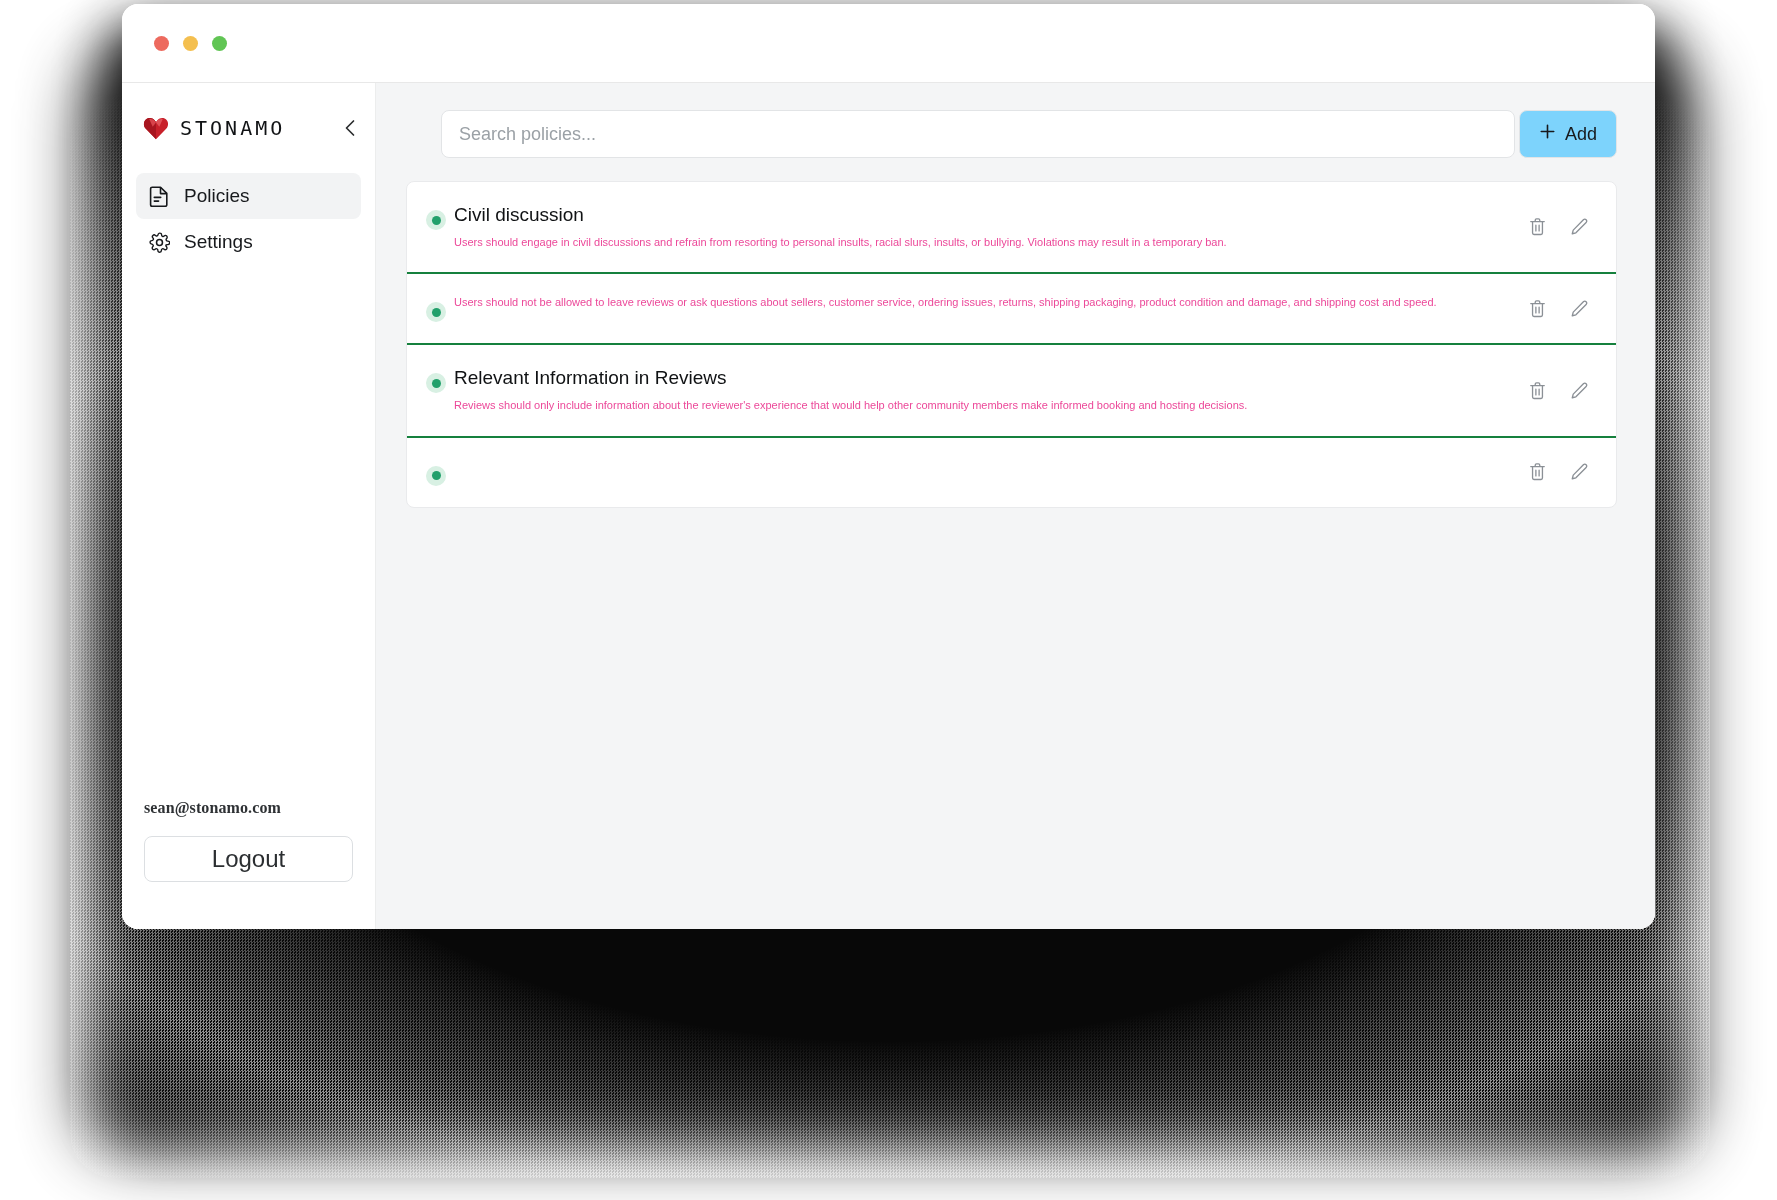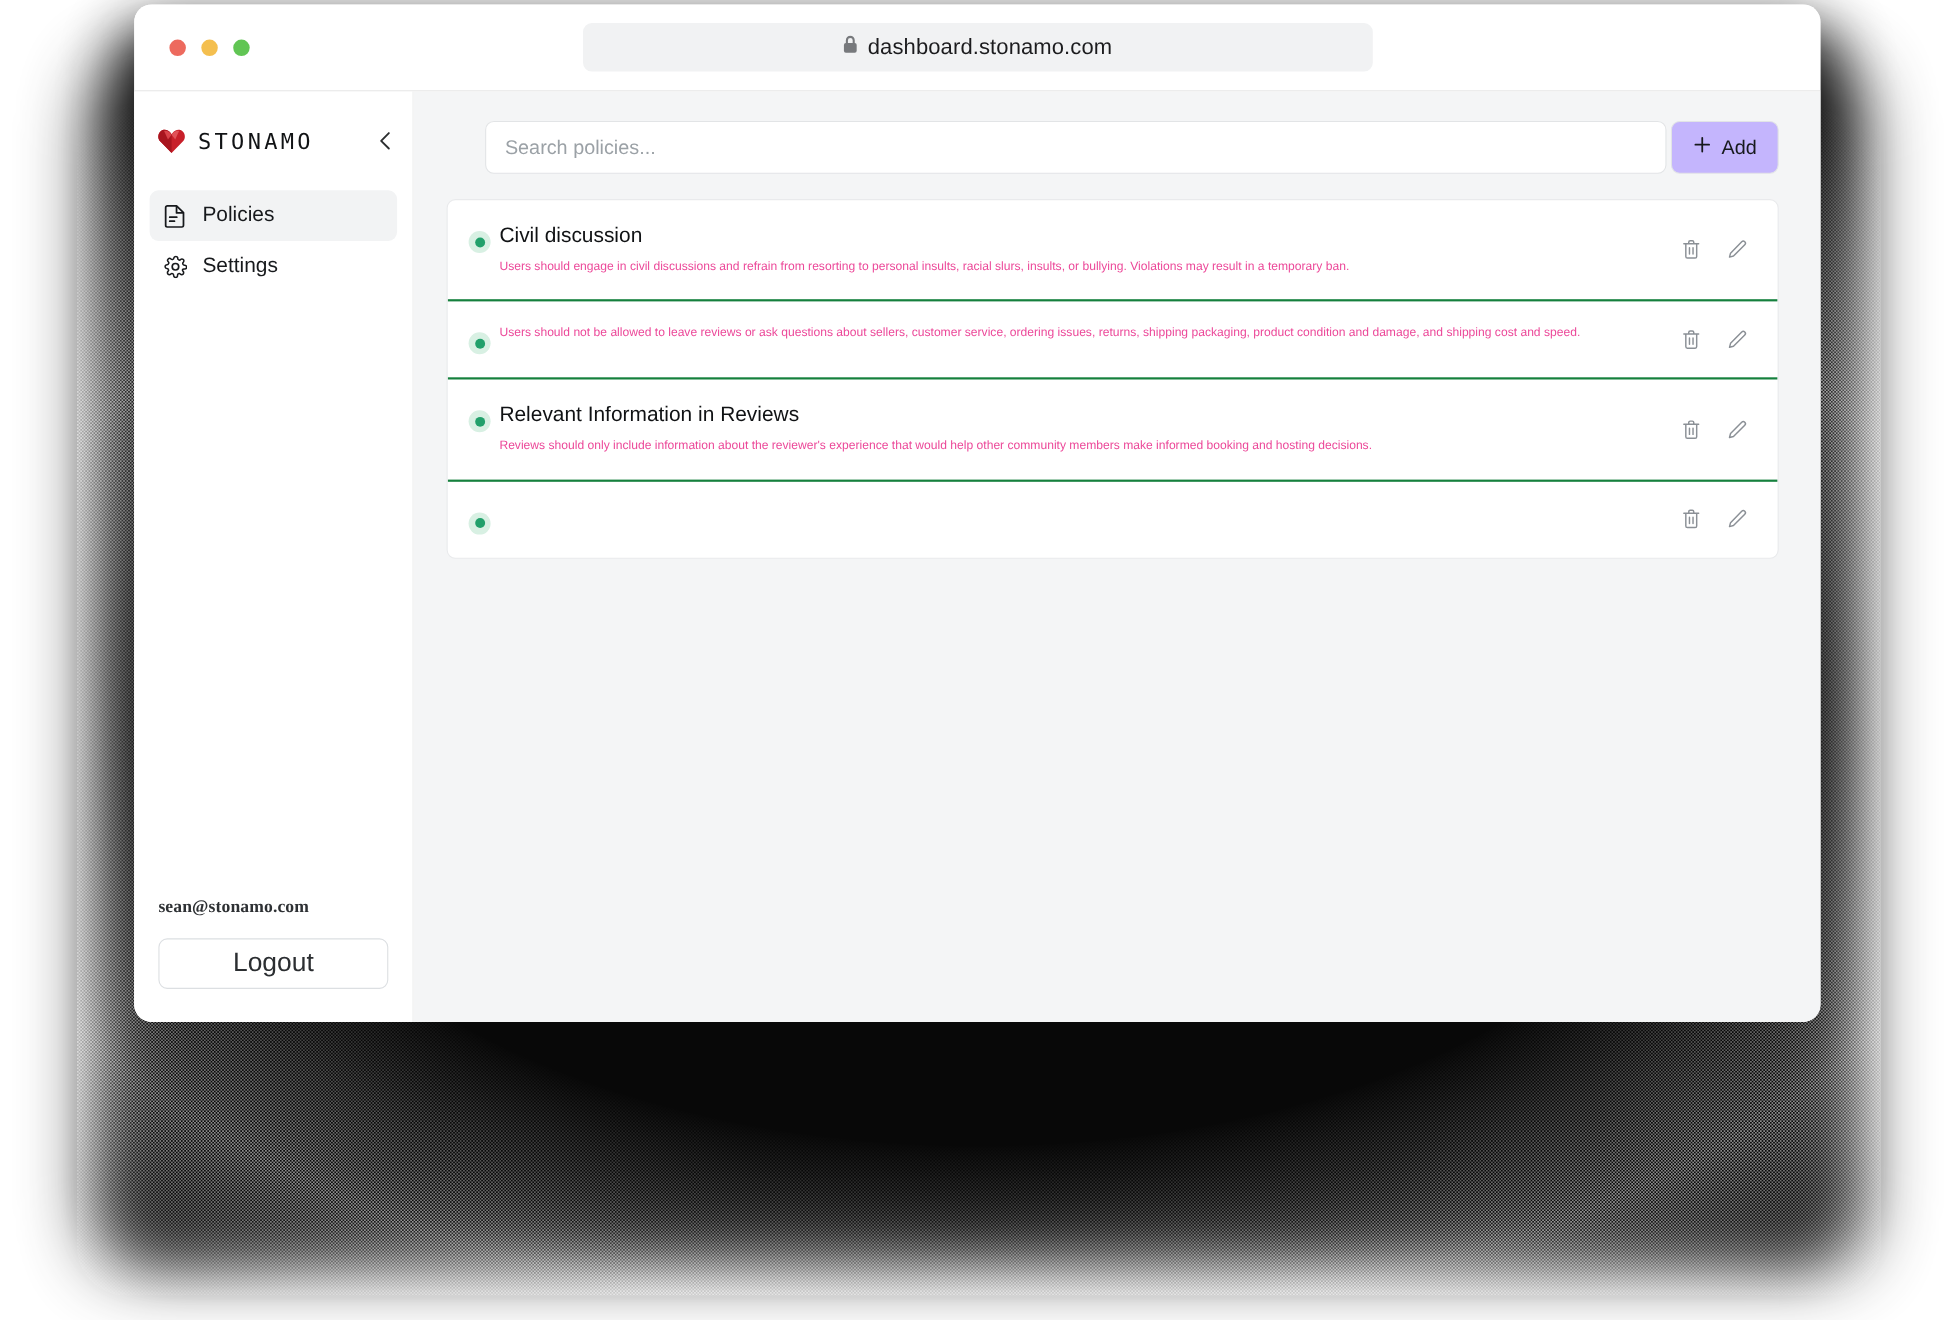--- a/index.html
+++ b/index.html
@@ -116,21 +116,21 @@
   }
 
   
   .sidebar {
     width: 254px;
     flex: 0 0 254px;
     background: #ffffff;
     border-right: 1px solid #eceded;
     display: flex;
     flex-direction: column;
-    padding: 22px 0 0 0;
+    padding: 22px 0 17px 0;
   }
 
   .brand {
     display: flex;
     align-items: center;
     height: 46px;
     padding: 0 18px 0 21px;
     gap: 11px;
   }
   .brand-heart { flex: 0 0 auto; line-height: 0; }
@@ -222,21 +222,21 @@
     font-size: 18px;
     color: #17191c;
   }
   .search-input::placeholder { color: #9ba1a6; }
 
   .add-btn {
     flex: 0 0 auto;
     height: 48px;
     min-width: 93px;
     padding: 0 19px;
-    background: #c4b5fd;
+    background: #7dd3fc;
     border: 1px solid #e2e4e6;
     border-radius: 8px;
     display: flex;
     align-items: center;
     justify-content: center;
     gap: 9px;
     cursor: pointer;
     font-size: 18px;
     color: #17191c;
   }
@@ -323,29 +323,20 @@
 
   <div class="window">
 
     <div class="chrome-bar">
       <div class="traffic">
         <span class="dot-light dot-red"></span>
         <span class="dot-light dot-yellow"></span>
         <span class="dot-light dot-green"></span>
       </div>
 
-      <div class="urlbar">
-        <span class="lock">
-          <svg width="14" height="17" viewBox="0 0 14 17" fill="none">
-            <rect x="1.2" y="7" width="11.6" height="9" rx="1.8" fill="#77797c"></rect>
-            <path d="M3.9 7V4.6a3.1 3.1 0 0 1 6.2 0V7" stroke="#77797c" stroke-width="1.9" fill="none"></path>
-          </svg>
-        </span>
-        <span class="url-text">dashboard.stonamo.com</span>
-      </div>
     </div>
 
     <div class="app">
 
       <div class="sidebar">
 
         <div class="brand">
           <span class="brand-heart">
             <svg width="26" height="24" viewBox="0 0 26 24">
               <path d="M13 23.2 2.6 12.5C.2 10 .4 5.6 3.1 3.3c2.6-2.2 6.4-1.6 8.5 1l1.4 1.8 1.4-1.8c2.1-2.6 5.9-3.2 8.5-1 2.7 2.3 2.9 6.7.5 9.2L13 23.2Z" fill="#c8202a"></path>

